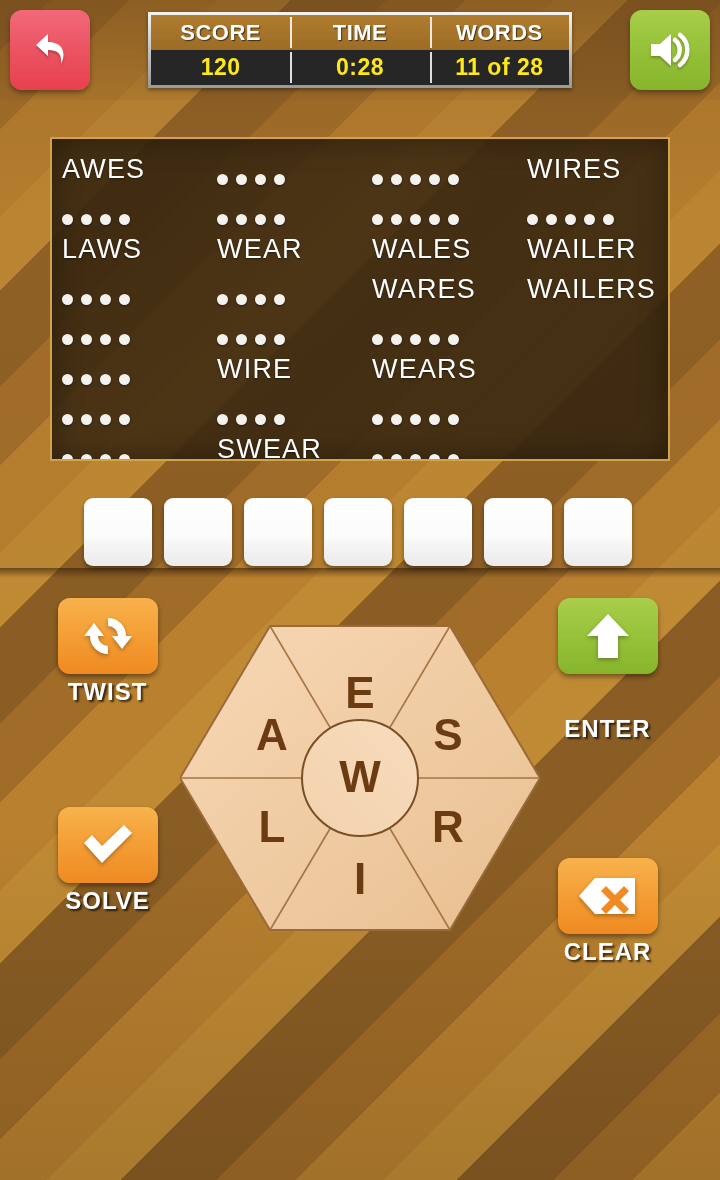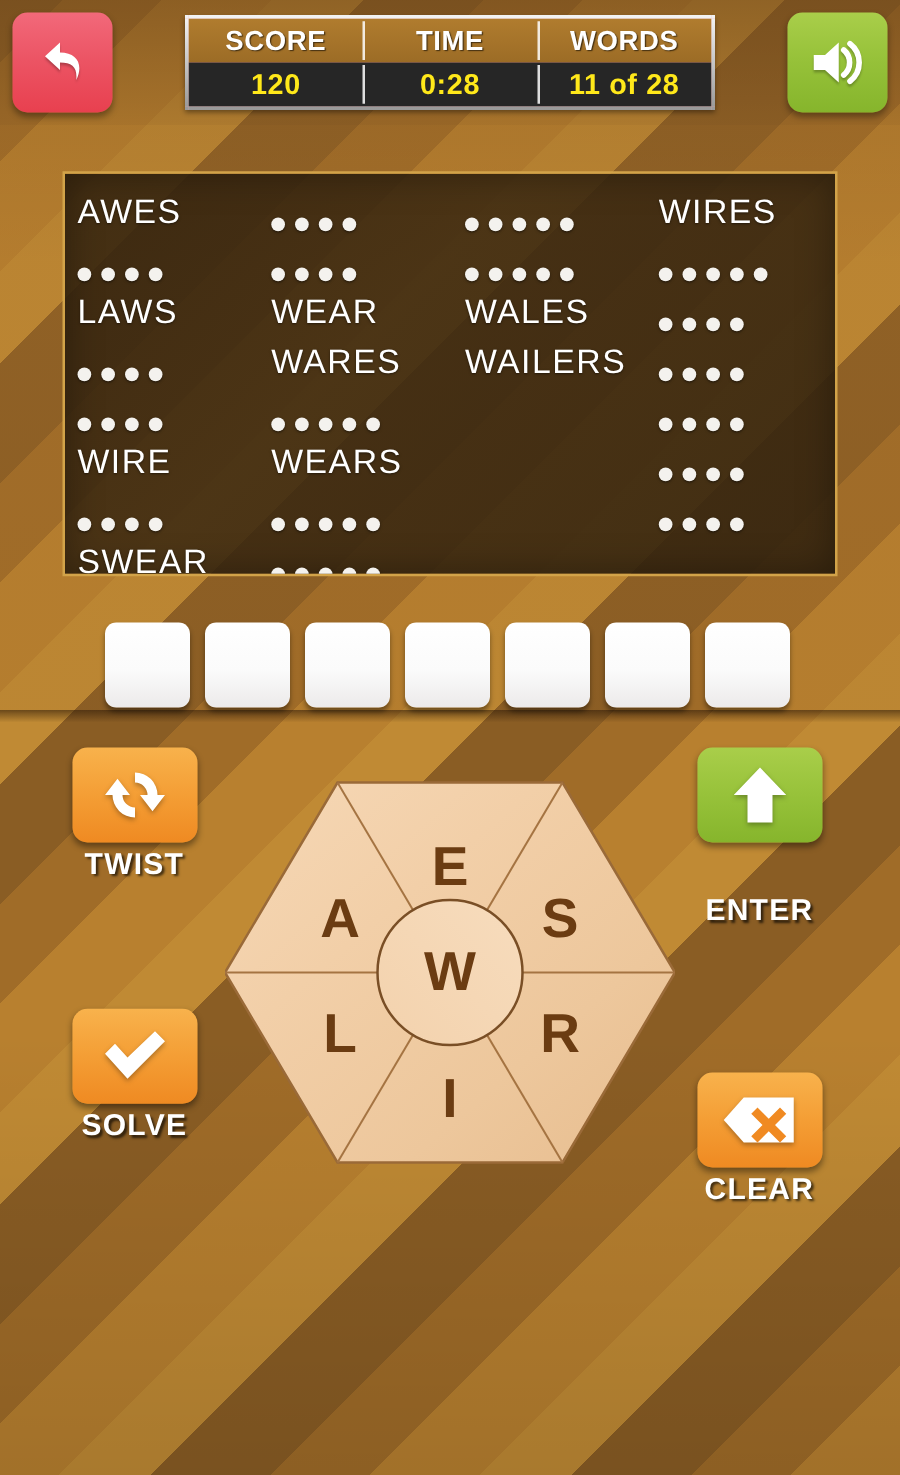--- a/index.html
+++ b/index.html
@@ -95,21 +95,21 @@
   }
   .icon-btn svg { display: block; filter: drop-shadow(0 2px 1px rgba(0,0,0,0.25)); }
 
   
   .score-panel {
     position: absolute;
     left: 148px; top: 12px;
     width: 424px; height: 76px;
     border: 3px solid;
     border-image: linear-gradient(to bottom, #f2f2f2, #9a9a9a) 1;
-    background: #fca5a5;
+    background: #a21caf;
     display: flex;
     flex-direction: column;
     box-shadow: 0 2px 4px rgba(0,0,0,0.4);
   }
   .score-row {
     display: flex;
     flex: 1;
   }
   .score-row.labels {
     background: linear-gradient(to bottom, #b07c2e, #9c6c26);
@@ -383,20 +383,23 @@
           </div>
         </div>
         <div class="cell">
           <span class="cell-word">LAWS</span>
         </div>
         <div class="cell">
           <span class="cell-word">WEAR</span>
         </div>
         <div class="cell">
           <span class="cell-word">WALES</span>
+        </div>
+        <div class="cell">
+          <span class="cell-word">WAILER</span>
         </div>
         <div class="cell">
           <div class="dots">
             <span class="dot"></span>
             <span class="dot"></span>
             <span class="dot"></span>
             <span class="dot"></span>
           </div>
         </div>
         <div class="cell">

